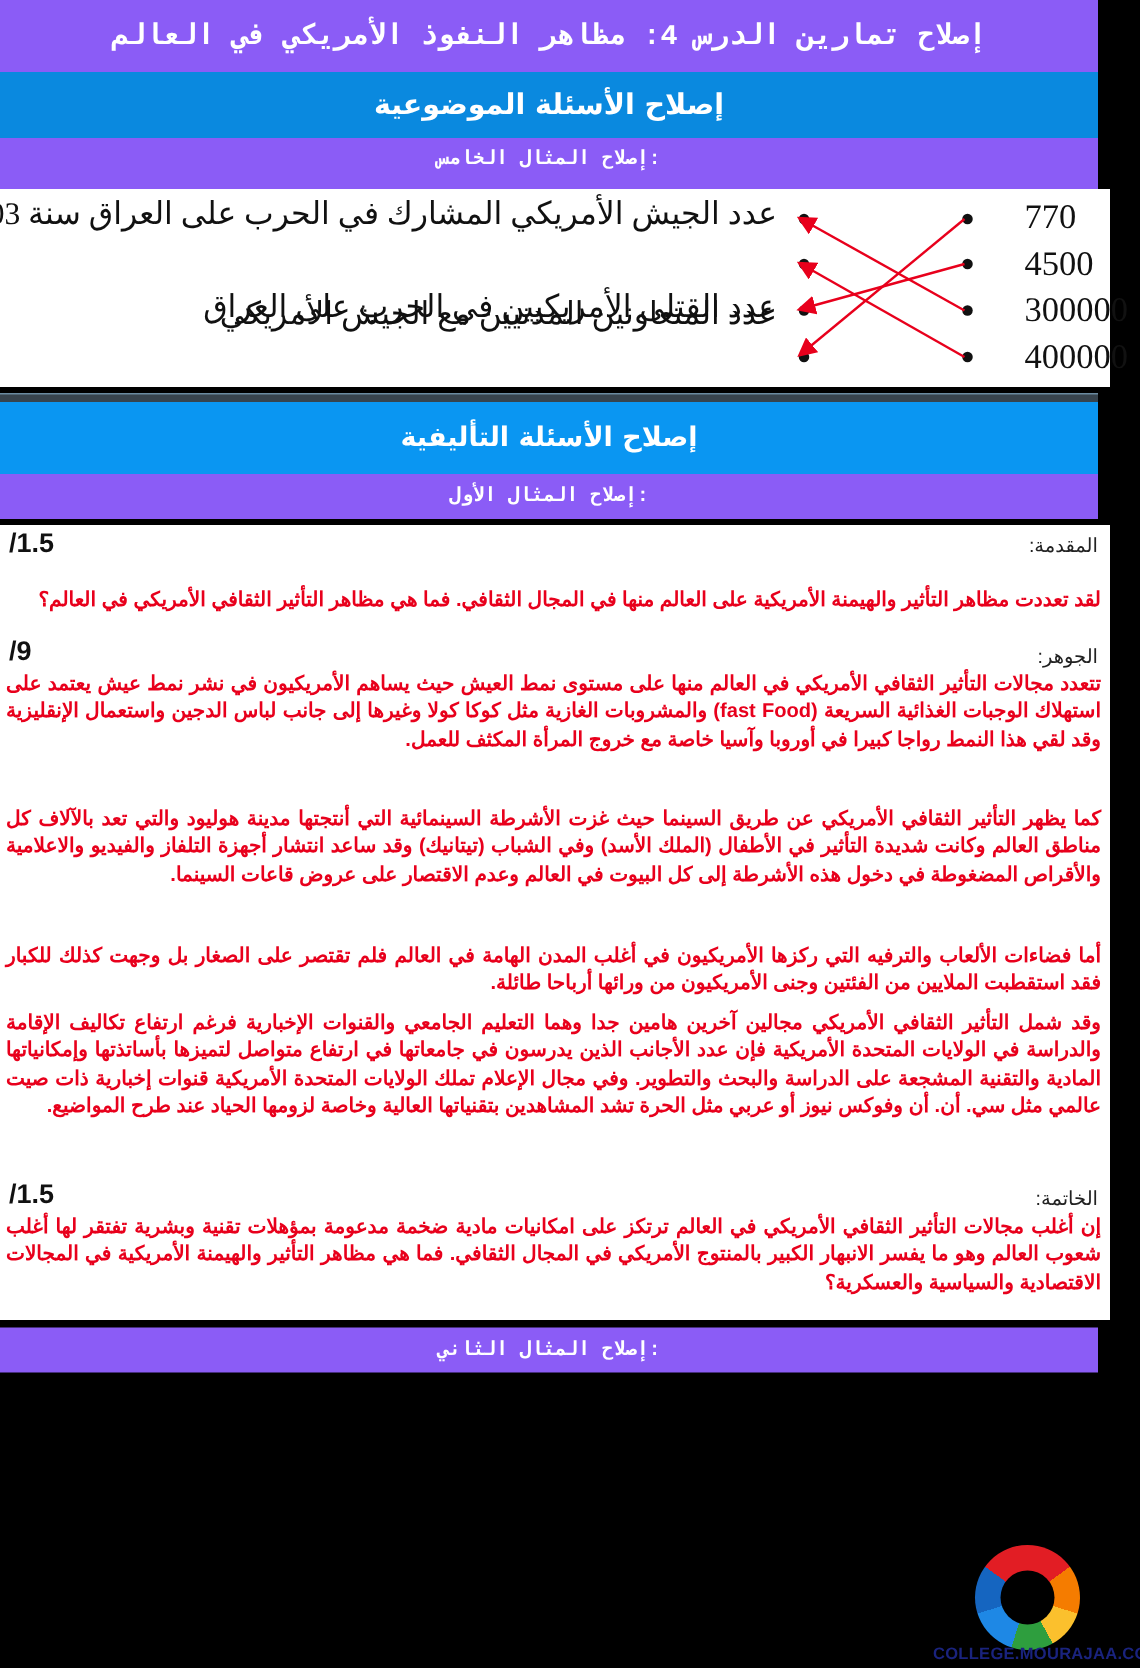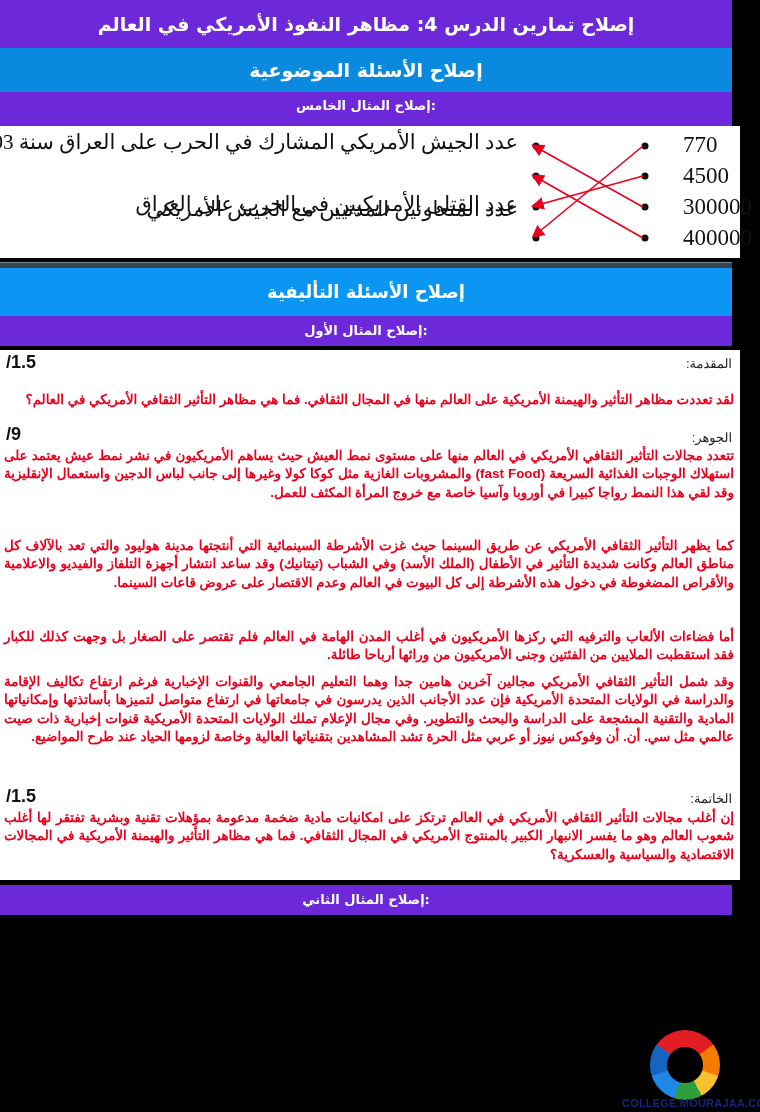--- a/index.html
+++ b/index.html
@@ -1,21 +1,21 @@
 <!DOCTYPE html>
 <html><head>
   <meta charset="utf-8">
   <style>
     html, body { margin:0; padding:0; }
     body {
       width:760px; height:1112px; background:#000; position:relative; overflow:hidden;
       font-family:"DejaVu Sans", sans-serif;
     }
     .bar { position:absolute; left:0; width:732px; color:#fff; text-align:center; direction:rtl; }
-    .bar-dark { background:#6d28d9; }
+    .bar-dark { background:#8b5cf6;font-family:Liberation Mono, monospace; }
     .bar-blue { background:#0a96f2; }
     #title-bar { top:0; height:48px; line-height:48px; font-size:19px; font-weight:bold; }
     #objective-bar { top:48px; height:44px; line-height:44px; font-size:19px; font-weight:bold; background:#0a89df; }
     #ex5-bar { top:92px; height:44px; line-height:28px; font-size:13px; font-weight:bold; }
     #match-box { position:absolute; top:126px; left:0; width:740px; height:132px; background:#fff; }
     .match-left { position:absolute; right:222px; direction:rtl; font-family:"Liberation Serif", serif; font-size:21px; color:#111; white-space:nowrap; }
     .match-right { position:absolute; left:655px; font-family:"Liberation Serif", serif; font-size:23px; color:#111; white-space:nowrap;margin-left:28px; }
     .match-svg { position:absolute; left:0; top:0; }
     #thin-line { position:absolute; top:262px; left:0; width:732px; height:5px; background:#37434d; border-top:1px solid #6a8aa0; }
     #synth-bar { top:268px; height:64px; line-height:48px; font-size:18px; font-weight:bold; }

